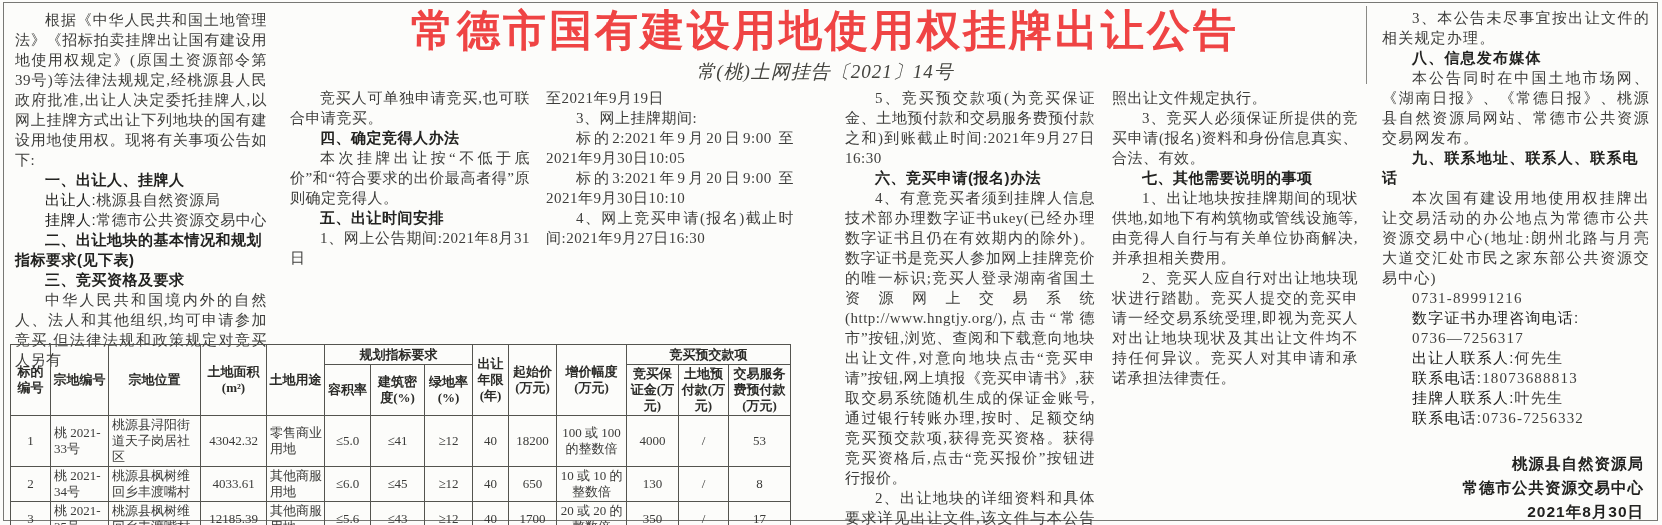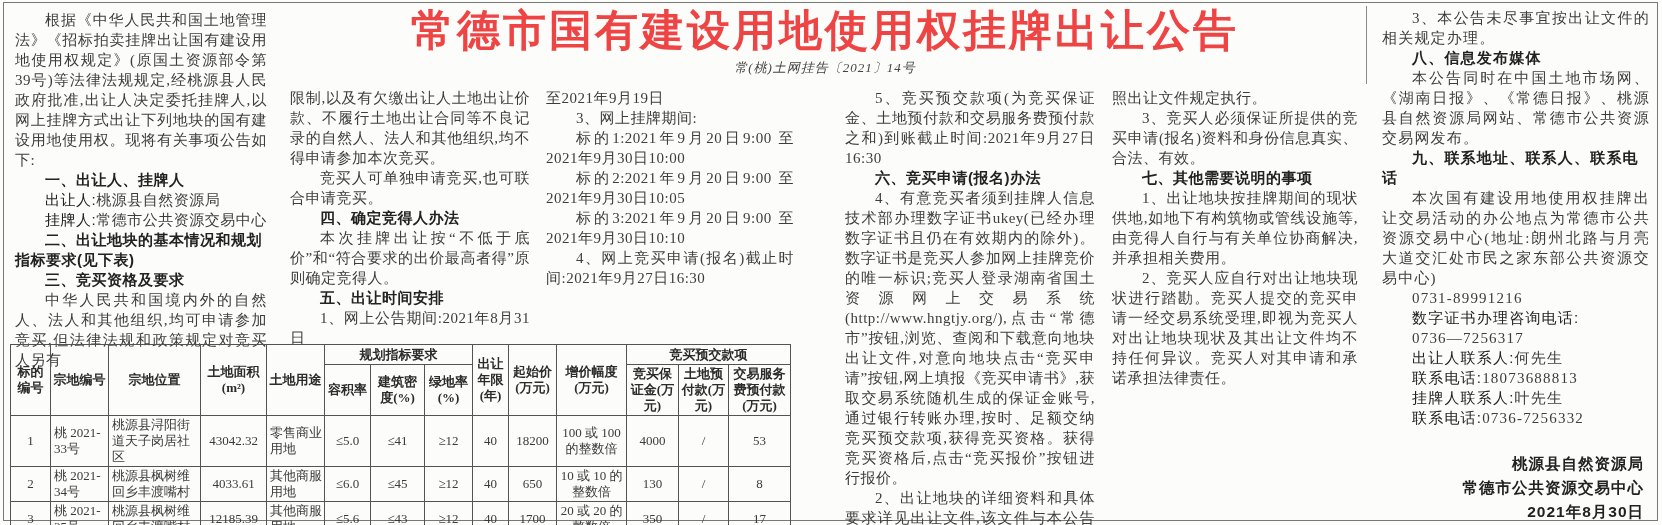--- a/index.html
+++ b/index.html
@@ -6,21 +6,21 @@
   .page{position:relative;width:1662px;height:525px;background:#fcfcfa;overflow:hidden;
         font-family:"Liberation Serif","DejaVu Serif",serif;color:#3d3d3d;}
   .frame{position:absolute;left:3px;top:2px;width:1653px;height:517px;
          border:1.5px solid #787874;pointer-events:none;}
 
   
   .main-title{position:absolute;left:295px;top:2px;width:1060px;text-align:center;
               font-family:"Liberation Sans","DejaVu Sans",sans-serif;font-weight:900;
               font-size:43px;letter-spacing:3px;color:#ef4444;white-space:nowrap;}
   .doc-no{position:absolute;left:295px;top:59px;width:1060px;text-align:center;
-          font-style:italic;font-size:13px;letter-spacing:1px;color:#44443f;}
+          font-style:italic;font-size:19px;letter-spacing:1px;color:#44443f;}
   .title-divider{position:absolute;left:1366px;top:6px;width:1px;height:78px;background:#8a8a86;}
 
   
   .tcol{position:absolute;font-size:15px;line-height:20px;text-align:justify;
         letter-spacing:.5px;color:#3d3d3b;}
   .blk{margin:0;}
   .blk.p,.blk.h,.blk.lp{text-indent:2em;}
   .blk.pc{text-indent:0;}
   .blk.h{font-family:"Liberation Sans","DejaVu Sans",sans-serif;font-weight:700;color:#222220;
          text-align:left;}
@@ -64,31 +64,29 @@
   <div id="col1" class="tcol">
       <div class="blk p">根据《中华人民共和国土地管理法》《招标拍卖挂牌出让国有建设用地使用权规定》(原国土资源部令第39号)等法律法规规定,经桃源县人民政府批准,出让人决定委托挂牌人,以网上挂牌方式出让下列地块的国有建设用地使用权。现将有关事项公告如下:</div>
       <div class="blk h">一、出让人、挂牌人</div>
       <div class="blk lp"><span class="lbl">出让人:</span>桃源县自然资源局</div>
       <div class="blk lp"><span class="lbl">挂牌人:</span>常德市公共资源交易中心</div>
       <div class="blk h">二、出让地块的基本情况和规划指标要求(见下表)</div>
       <div class="blk h">三、竞买资格及要求</div>
       <div class="blk p">中华人民共和国境内外的自然人、法人和其他组织,均可申请参加竞买,但法律法规和政策规定对竞买人另有</div>
     </div>
   <div id="col2" class="tcol">
-      <div class="blk pc">限制,以及有欠缴出让人土地出让价款、不履行土地出让合同等不良记录的自然人、法人和其他组织,均不得申请参加本次竞买。</div>
       <div class="blk p">竞买人可单独申请竞买,也可联合申请竞买。</div>
       <div class="blk h">四、确定竞得人办法</div>
       <div class="blk p">本次挂牌出让按“不低于底价”和“符合要求的出价最高者得”原则确定竞得人。</div>
       <div class="blk h">五、出让时间安排</div>
       <div class="blk p">1、网上公告期间:2021年8月31日</div>
     </div>
   <div id="col3" class="tcol">
       <div class="blk pc">至2021年9月19日</div>
       <div class="blk p">3、网上挂牌期间:</div>
-      <div class="blk p">标的1:2021年9月20日9:00 至 2021年9月30日10:00</div>
       <div class="blk p">标的2:2021年9月20日9:00 至 2021年9月30日10:05</div>
       <div class="blk p">标的3:2021年9月20日9:00 至 2021年9月30日10:10</div>
       <div class="blk p">4、网上竞买申请(报名)截止时间:2021年9月27日16:30</div>
     </div>
   <div id="col4" class="tcol">
       <div class="blk p">5、竞买预交款项(为竞买保证金、土地预付款和交易服务费预付款之和)到账截止时间:2021年9月27日16:30</div>
       <div class="blk h">六、竞买申请(报名)办法</div>
       <div class="blk p">4、有意竞买者须到挂牌人信息技术部办理数字证书ukey(已经办理数字证书且仍在有效期内的除外)。数字证书是竞买人参加网上挂牌竞价的唯一标识;竞买人登录湖南省国土资源网上交易系统(http://www.hngtjy.org/),点击“常德市”按钮,浏览、查阅和下载意向地块出让文件,对意向地块点击“竞买申请”按钮,网上填报《竞买申请书》,获取交易系统随机生成的保证金账号,通过银行转账办理,按时、足额交纳竞买预交款项,获得竞买资格。获得竞买资格后,点击“竞买报价”按钮进行报价。</div>
       <div class="blk p">2、出让地块的详细资料和具体要求详见出让文件,该文件与本公告内容具有同等效力,竞买人应认真阅读并依</div>
     </div>

